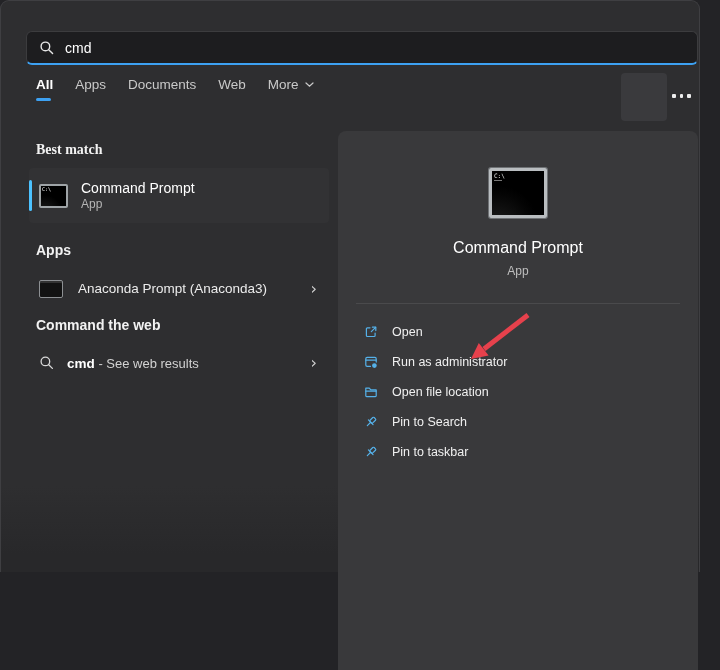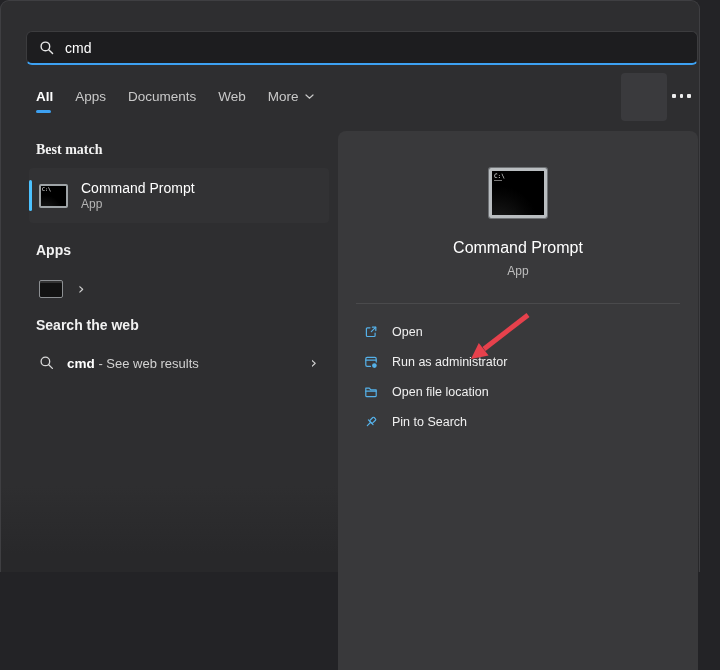--- a/index.html
+++ b/index.html
@@ -9,21 +9,21 @@
   .flyout{position:absolute;left:0;top:0;width:700px;height:572px;box-sizing:border-box;
     background:linear-gradient(180deg,var(--flyout-bg) 0%,var(--flyout-bg) 85%,var(--flyout-bg-bottom) 97%);
     border:1px solid #3f3f42;border-bottom:none;border-radius:9px 9px 0 0;}
   
   .searchbox{position:absolute;left:25px;top:30px;width:672px;height:34px;box-sizing:border-box;
     background:var(--searchbox-bg);border:1px solid var(--searchbox-border);
     border-bottom:2px solid var(--accent);border-radius:6px;
     display:flex;align-items:center;padding:0 12px;gap:10px;}
   .search-text{color:#fff;font-size:14px;}
   
-  .tabs{position:absolute;left:35px;top:88px;display:flex;gap:22px;align-items:center;
+  .tabs{position:absolute;left:35px;top:76px;display:flex;gap:22px;align-items:center;
     font-size:13.5px;color:#c9c9c9;}
   .tab{position:relative;display:flex;align-items:center;gap:6px;}
   .tab.active{color:#fff;font-weight:700;}
   .tab .underline{position:absolute;left:0;bottom:-9px;width:15px;height:3px;border-radius:2px;
     background:var(--accent);}
   .hover-tile{position:absolute;left:620px;top:72px;width:46px;height:48px;border-radius:4px;
     background:var(--hover-tile);}
   .overflow{position:absolute;left:671px;top:93px;display:flex;gap:4px;cursor:pointer;}
   .overflow .dot{width:3.5px;height:3.5px;background:#ededed;border-radius:1px;}
   
@@ -126,24 +126,25 @@
       <div>
         <div class="bm-title">Command Prompt</div>
         <div class="bm-sub">App</div>
       </div>
     </div>
 
     <div class="sec apps">Apps</div>
 
     <div class="row ana">
       <span class="ana-icon"></span>
+      <span class="row-label">Anaconda Prompt (Anaconda3)</span>
       <span class="chev">›</span>
     </div>
 
-    <div class="sec web">Search the web</div>
+    <div class="sec web">Command the web</div>
 
     <div class="row webr">
       <svg class="mag-gray" width="16" height="16" viewBox="0 0 16 16" fill="none" stroke="#d9d9d9" stroke-width="1.3" stroke-linecap="round">
         <circle cx="6.4" cy="6.4" r="4.3"></circle>
           <line x1="9.7" y1="9.7" x2="13.4" y2="13.4"></line>
       </svg>
       <span class="row-label"><span class="web-query">cmd</span><span class="web-suffix"> - See web results</span></span>
       <span class="chev">›</span>
     </div>
 
@@ -191,20 +192,32 @@
             <svg width="14" height="14" viewBox="0 0 14 14" fill="none" stroke="currentColor" stroke-width="1.2" stroke-linecap="round" stroke-linejoin="round">
               <g transform="rotate(45 7 7)">
                   <rect x="5.1" y="1.6" width="3.8" height="5.8" rx="1"></rect>
                   <line x1="3.7" y1="7.4" x2="10.3" y2="7.4"></line>
                   <line x1="7" y1="7.4" x2="7" y2="12.2"></line>
                 </g>
             </svg>
           </span>
           <span>Pin to Search</span>
         </div>
+        <div class="action">
+          <span class="aicon">
+            <svg width="14" height="14" viewBox="0 0 14 14" fill="none" stroke="currentColor" stroke-width="1.2" stroke-linecap="round" stroke-linejoin="round">
+              <g transform="rotate(45 7 7)">
+                  <rect x="5.1" y="1.6" width="3.8" height="5.8" rx="1"></rect>
+                  <line x1="3.7" y1="7.4" x2="10.3" y2="7.4"></line>
+                  <line x1="7" y1="7.4" x2="7" y2="12.2"></line>
+                </g>
+            </svg>
+          </span>
+          <span>Pin to taskbar</span>
+        </div>
       </div>
     </div>
   </div>
 
   <svg class="arrow-overlay" width="720" height="670" viewBox="0 0 720 670">
     <line x1="528" y1="315" x2="484" y2="349" stroke="var(--arrow)" stroke-width="5"></line>
     <polygon points="471,359 478.8,342.9 488.6,355.5" fill="var(--arrow)"></polygon>
   </svg>
 </div>
 

